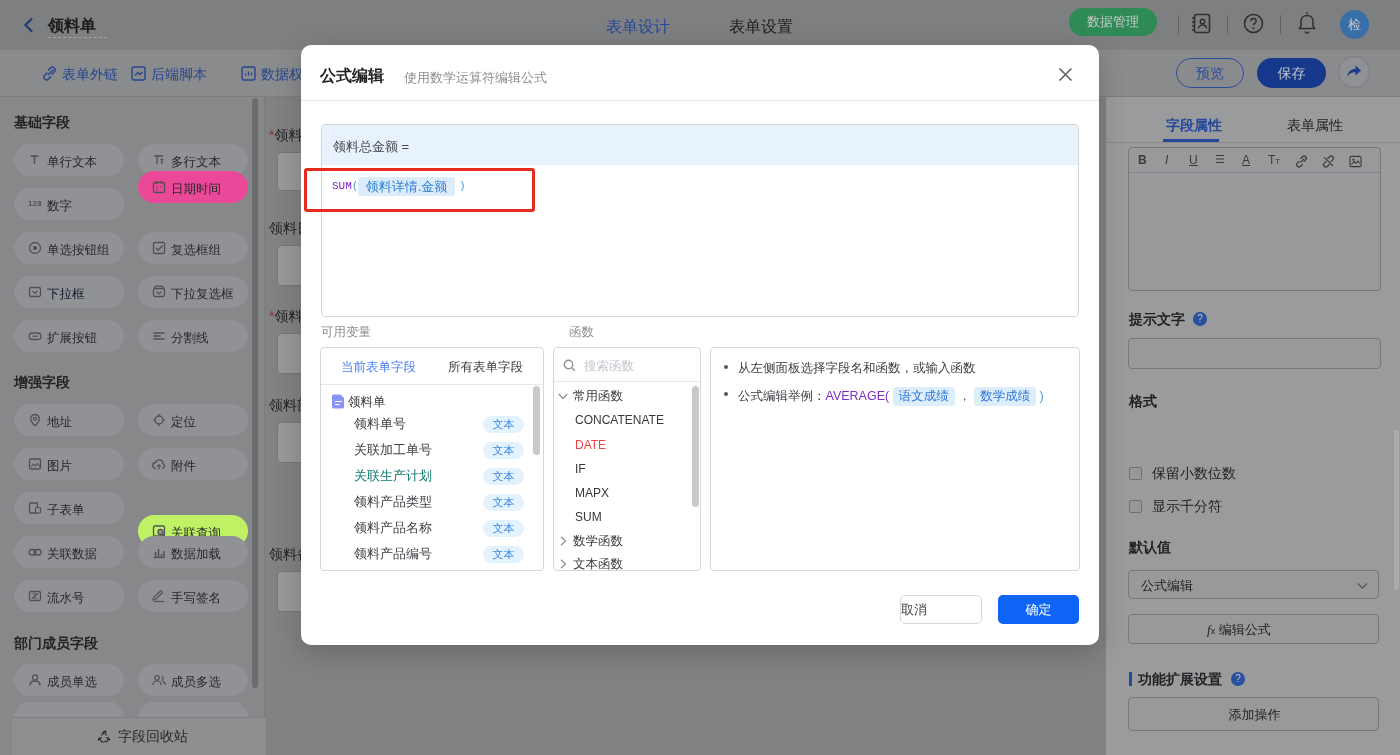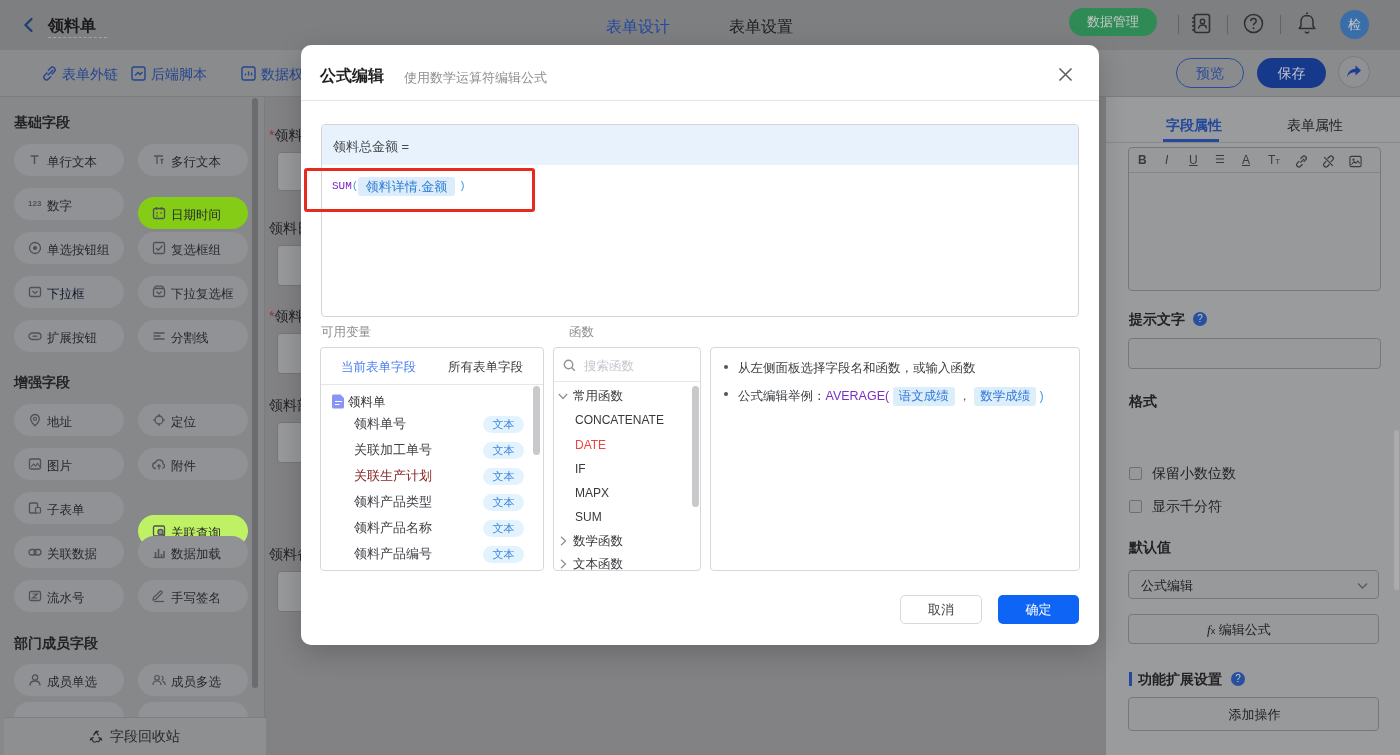--- a/index.html
+++ b/index.html
@@ -79,21 +79,21 @@
         <path d="M2 3 h9 M5 3 v8 M8.5 6.5 h3 M9.8 6.5 v4.5" stroke="#505154" stroke-width="1.3" fill="none"></path>
       </svg>
       <div class="ab tx" style="left:33px;top:10px;font-size:12.5px;color:#28282a">多行文本</div>
     </div>
 <div class="ab" style="left:14px;top:91px;width:110px;height:32px;border-radius:16px;background:#919296">
       <svg class="ab" style="left:14px;top:9px" width="14" height="14" viewBox="0 0 14 14">
         <text x="0" y="9" font-size="8" font-weight="bold" fill="#505154" font-family="Liberation Sans">123</text>
       </svg>
       <div class="ab tx" style="left:33px;top:10px;font-size:12.5px;color:#28282a">数字</div>
     </div>
-<div class="ab" style="left:138px;top:100px;width:110px;height:32px;border-radius:16px;background:#84cc16">
+<div class="ab" style="left:138px;top:74px;width:110px;height:32px;border-radius:16px;background:#ec4899">
       <svg class="ab" style="left:14px;top:9px" width="14" height="14" viewBox="0 0 14 14">
         <rect x="1.5" y="2.5" width="11" height="10" rx="1.5" stroke="#505154" stroke-width="1.3" fill="none"></rect>
         <path d="M4.5 1 v3 M9.5 1 v3 M4 7 h2 M8 7 h2 M4 10 h2" stroke="#505154" stroke-width="1.2" fill="none"></path>
       </svg>
       <div class="ab tx" style="left:33px;top:10px;font-size:12.5px;color:#28282a">日期时间</div>
     </div>
 <div class="ab" style="left:14px;top:135px;width:110px;height:32px;border-radius:16px;background:#919296">
       <svg class="ab" style="left:14px;top:9px" width="14" height="14" viewBox="0 0 14 14">
         <circle cx="7" cy="7" r="5.5" stroke="#505154" stroke-width="1.3" fill="none"></circle>
         <circle cx="7" cy="7" r="2" fill="#505154"></circle>
@@ -217,21 +217,21 @@
       <svg class="ab" style="left:14px;top:9px" width="14" height="14" viewBox="0 0 14 14">
         <circle cx="5" cy="4.8" r="2.3" stroke="#505154" stroke-width="1.2" fill="none"></circle>
         <path d="M1 12 c0-2.6 1.8-4 4-4 s4 1.4 4 4" stroke="#505154" stroke-width="1.2" fill="none"></path>
         <path d="M9.5 3 a2.3 2.3 0 0 1 0 4.4 M10.5 8.3 c1.7.4 2.8 1.7 2.8 3.7" stroke="#505154" stroke-width="1.2" fill="none"></path>
       </svg>
       <div class="ab tx" style="left:33px;top:10px;font-size:12.5px;color:#28282a">成员多选</div>
     </div>
 <div class="ab" style="left:14px;top:605px;width:110px;height:30px;border-radius:16px;background:#919296"></div>
 <div class="ab" style="left:138px;top:605px;width:110px;height:30px;border-radius:16px;background:#919296"></div>
 <div class="ab" style="left:252px;top:1px;width:6px;height:590px;border-radius:3px;background:#6b6c6e"></div>
-<div class="ab" style="left:4px;top:620px;width:265px;height:38px;background:#8e8f91;border-top:1px solid #7e7f81">
+<div class="ab" style="left:12px;top:620px;width:265px;height:38px;background:#8e8f91;border-top:1px solid #7e7f81">
       <svg class="ab" style="left:84px;top:11px" width="16" height="16" viewBox="0 0 16 16">
         <path d="M8 2.2 L5.5 6.4 M8 2.2 L10.5 6.4 M8 2.2 l-.8 2.6 M8 2.2 l2.7.5 M3.2 9 L5.5 13 H8 M3.2 9 l-1 2.5 M3.2 9 l2.6-.3 M12.8 9 L10.5 13 M12.8 9 l1 2.5 M12.8 9 l-2.6-.3 M10.5 13 l-2.6-.8" stroke="#2a2a2c" stroke-width="1.2" fill="none"></path>
       </svg>
       <div class="ab tx" style="left:106px;top:10px;font-size:14px;color:#28282a">字段回收站</div>
     </div>
 </div>
 
 <div class="ab" style="left:266px;top:97px;width:1139px;height:658px;background:#828284;overflow:hidden">
 <div class="ab tx" style="left:3px;top:30px;font-size:14px;color:#252527"><span style="color:#963129">*</span>领料单号</div>
 <div class="ab" style="left:11px;top:55px;width:300px;height:39px;background:#98999b;border:1px solid #76777b;border-radius:4px"></div>
@@ -323,21 +323,21 @@
     <div class="ab tx" style="left:127px;top:11px;font-size:12.5px;color:#3a3c40">所有表单字段</div>
     <svg class="ab" style="left:11px;top:46px" width="13" height="15" viewBox="0 0 13 15">
         <path d="M1.5 0.5 h7 l3.5 3.5 v9 a1.5 1.5 0 0 1-1.5 1.5 h-9 A1.5 1.5 0 0 1 0 13 V2 a1.5 1.5 0 0 1 1.5-1.5z" fill="#8a94f5"></path>
         <path d="M3 7.5 h7 M3 10.5 h4.5" stroke="#fff" stroke-width="1.2"></path>
       </svg>
     <div class="ab tx" style="left:27px;top:46px;font-size:12.5px;color:#33353a">领料单</div>
     <div class="ab tx" style="left:33px;top:67px;font-size:13px;color:#3f4146">领料单号</div>
 <div class="ab tx" style="left:162px;top:68px;width:41px;height:17px;background:#e3f3fd;border-radius:8.5px;color:#3e86e3;font-size:11px;text-align:center;line-height:17px">文本</div>
 <div class="ab tx" style="left:33px;top:93px;font-size:13px;color:#3f4146">关联加工单号</div>
 <div class="ab tx" style="left:162px;top:94px;width:41px;height:17px;background:#e3f3fd;border-radius:8.5px;color:#3e86e3;font-size:11px;text-align:center;line-height:17px">文本</div>
-<div class="ab tx" style="left:33px;top:119px;font-size:13px;color:#7f1d1d">关联生产计划</div>
+<div class="ab tx" style="left:33px;top:119px;font-size:13px;color:#0f766e">关联生产计划</div>
 <div class="ab tx" style="left:162px;top:120px;width:41px;height:17px;background:#e3f3fd;border-radius:8.5px;color:#3e86e3;font-size:11px;text-align:center;line-height:17px">文本</div>
 <div class="ab tx" style="left:33px;top:145px;font-size:13px;color:#3f4146">领料产品类型</div>
 <div class="ab tx" style="left:162px;top:146px;width:41px;height:17px;background:#e3f3fd;border-radius:8.5px;color:#3e86e3;font-size:11px;text-align:center;line-height:17px">文本</div>
 <div class="ab tx" style="left:33px;top:171px;font-size:13px;color:#3f4146">领料产品名称</div>
 <div class="ab tx" style="left:162px;top:172px;width:41px;height:17px;background:#e3f3fd;border-radius:8.5px;color:#3e86e3;font-size:11px;text-align:center;line-height:17px">文本</div>
 <div class="ab tx" style="left:33px;top:197px;font-size:13px;color:#3f4146">领料产品编号</div>
 <div class="ab tx" style="left:162px;top:198px;width:41px;height:17px;background:#e3f3fd;border-radius:8.5px;color:#3e86e3;font-size:11px;text-align:center;line-height:17px">文本</div>
 
     <div class="ab" style="left:212px;top:38px;width:7px;height:69px;border-radius:3.5px;background:#c9c9cb"></div>
   </div>
@@ -369,15 +369,15 @@
     <div class="ab" style="left:138px;top:38px;width:7px;height:121px;border-radius:3.5px;background:#c9c9cb"></div>
   </div>
 
   <div class="ab" style="left:409px;top:302px;width:370px;height:224px;border:1px solid #d5d7d9;border-radius:4px">
     <div class="ab" style="left:13px;top:17px;width:4px;height:4px;border-radius:50%;background:#555"></div>
     <div class="ab tx" style="left:27px;top:12px;font-size:12.5px;color:#3a3d42">从左侧面板选择字段名和函数，或输入函数</div>
     <div class="ab" style="left:13px;top:44px;width:4px;height:4px;border-radius:50%;background:#555"></div>
     <div class="ab tx" style="left:27px;top:39px;font-size:12.5px;color:#3a3d42">公式编辑举例：<span style="color:#7b2fbf">AVERAGE(</span> <span style="display:inline-block;background:#ddeefb;border-radius:3px;color:#3076d9;padding:1px 6px">语文成绩</span> <span style="color:#666">，</span> <span style="display:inline-block;background:#ddeefb;border-radius:3px;color:#3076d9;padding:1px 6px">数学成绩</span> <span style="color:#3f9bdd">)</span></div>
   </div>
 
-  <div class="ab tx" style="left:599px;top:550px;width:82px;height:29px;border:1px solid #d8d8da;border-radius:5px;color:#3e4045;font-size:13px;text-align:center;line-height:27px">取消</div>
+  <div class="ab tx" style="left:599px;top:550px;width:82px;height:29px;border:1px solid #d8d8da;border-radius:5px;color:#3e4045;font-size:13px;line-height:27px">取消</div>
   <div class="ab tx" style="left:697px;top:550px;width:81px;height:29px;background:#0e64f4;border-radius:5px;color:#ffffff;font-size:13px;text-align:center;line-height:29px">确定</div>
 </div>
 
 </body></html>

